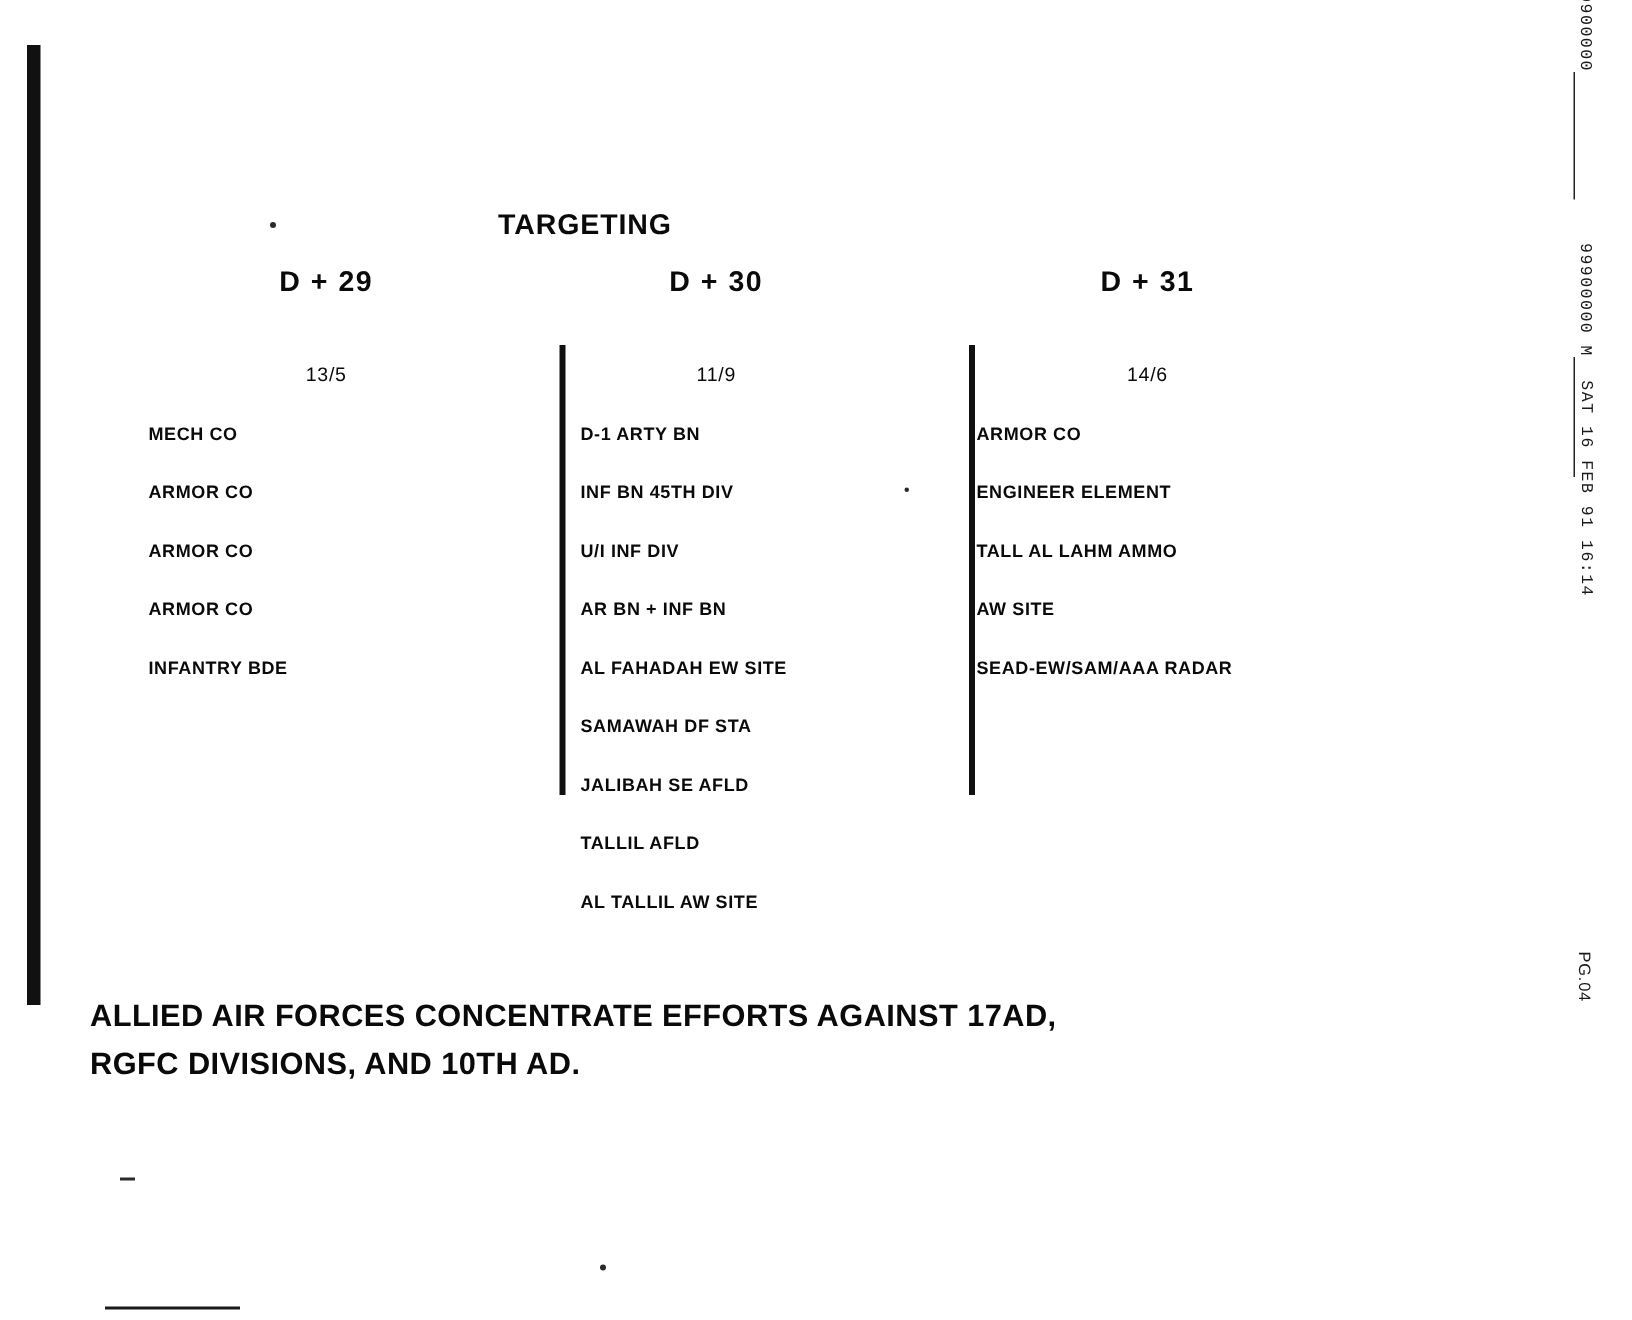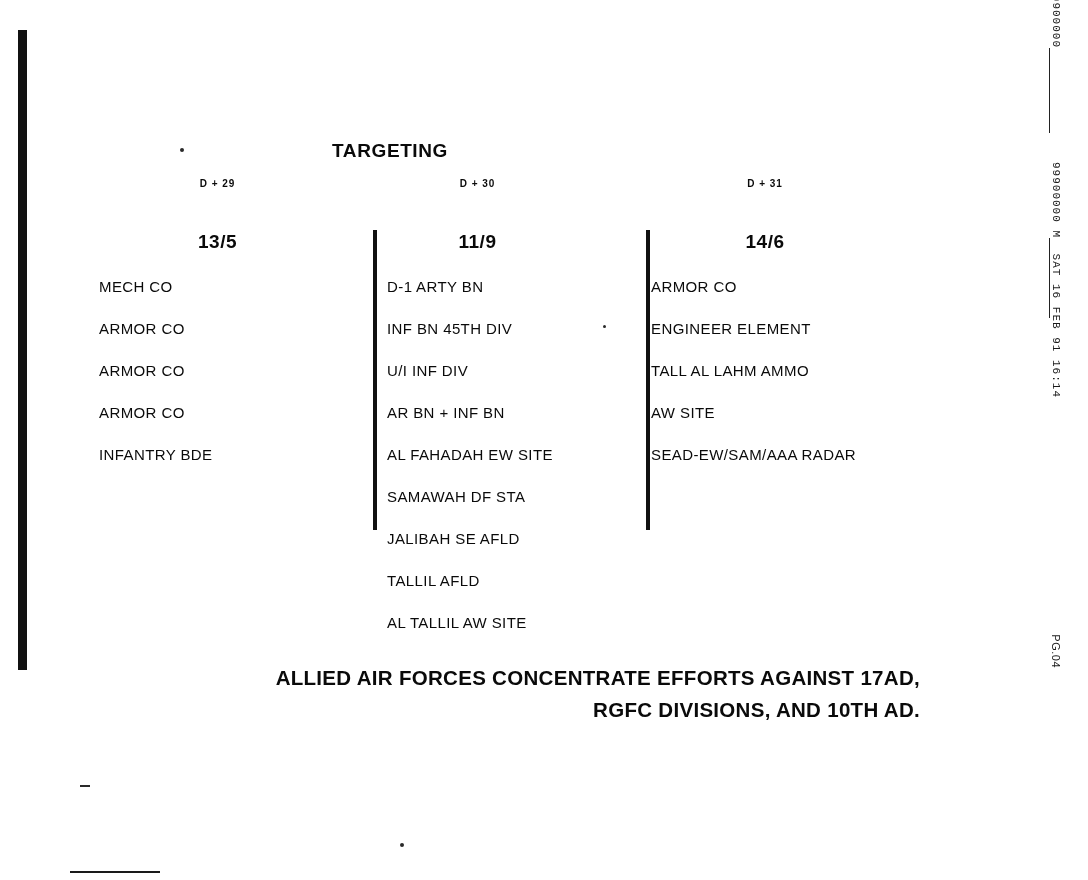--- a/index.html
+++ b/index.html
@@ -131,41 +131,41 @@
   }
   .col {
     position: absolute;
     top: 0;
   }
   .col-0 { left: 25px;  width: 265px; }
   .col-1 { left: 285px; width: 265px; }
   .col-2 { left: 555px; width: 300px; }
 
   .col-head {
-    font-size: 10px;
+    font-size: 19px;
     font-weight: bold;
     letter-spacing: 1px;
     text-align: center;
     margin-bottom: 42px;
   }
   .col-count {
-    font-size: 19px;
-    font-weight: bold;
+    font-size: 13px;
+    font-weight: normal;
     letter-spacing: 0.5px;
     text-align: center;
     margin-bottom: 26px;
   }
   .col-items {
     list-style: none;
     margin: 0;
     padding: 0;
   }
   .col-items li {
-    font-size: 15px;
-    font-weight: normal;
+    font-size: 12px;
+    font-weight: bold;
     letter-spacing: 0.4px;
     line-height: 1;
     margin-bottom: 27px;
     white-space: nowrap;
   }
   .col-0 .col-items li { padding-left: 14px; }
   .col-1 .col-items li { padding-left: 42px; }
   .col-2 .col-items li { padding-left: 36px; }
 
   
@@ -175,21 +175,21 @@
     background: #111;
   }
   .vrule-1 { left: 313px; top: 230px; height: 300px; }
   .vrule-2 { left: 586px; top: 230px; height: 300px; }
 
   .footer {
     position: absolute;
     left: 0;
     top: 662px;
     width: 860px;
-    text-align: right;
+    text-align: left;
     font-size: 20.5px;
     font-weight: bold;
     letter-spacing: 0.3px;
     line-height: 1.55;
   }
 </style>
 </head>
 <body>
 
 <div class="left-bar"></div>

